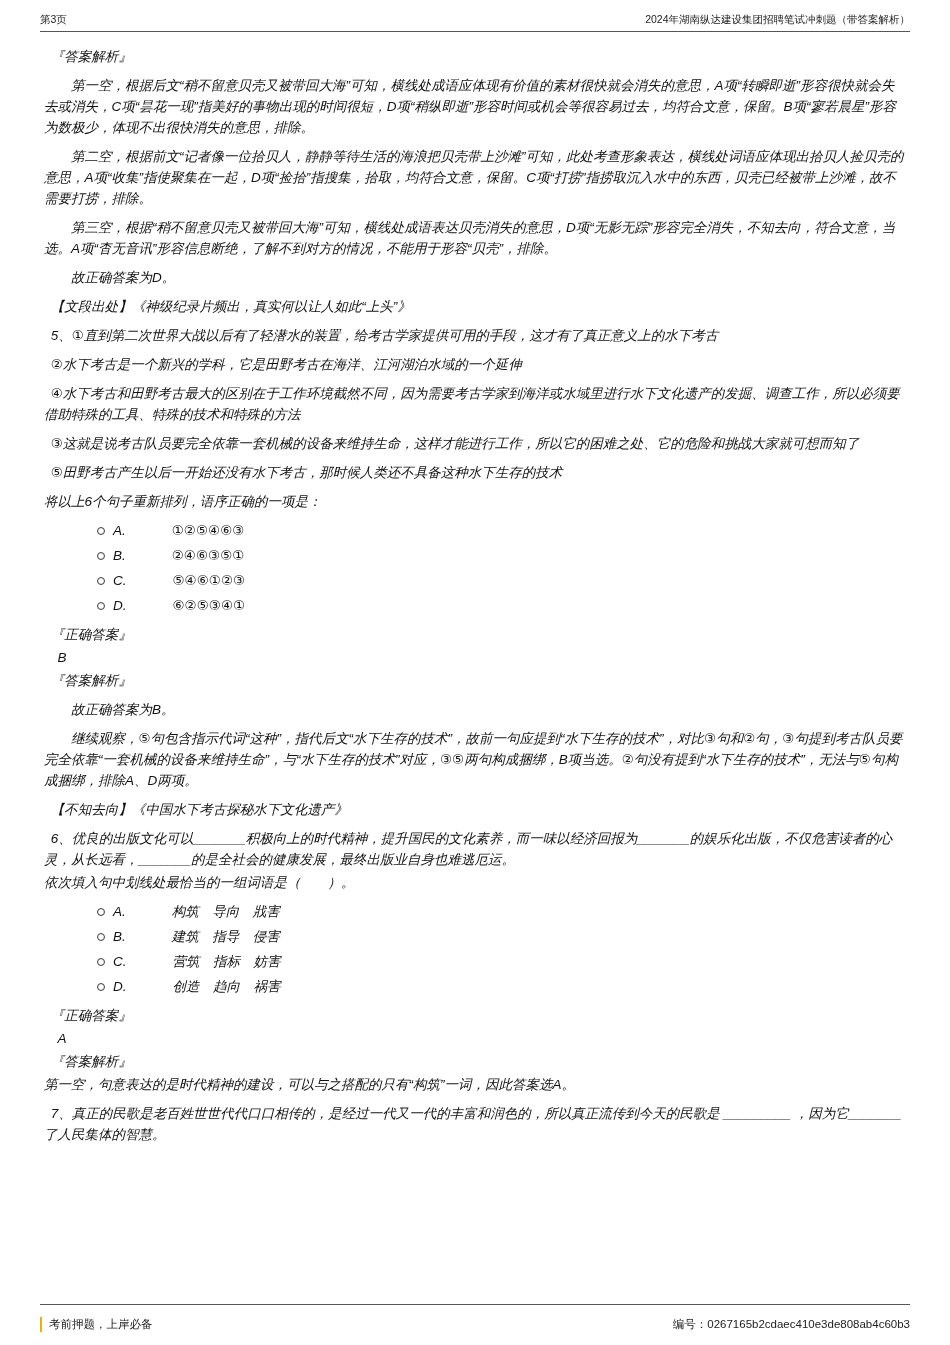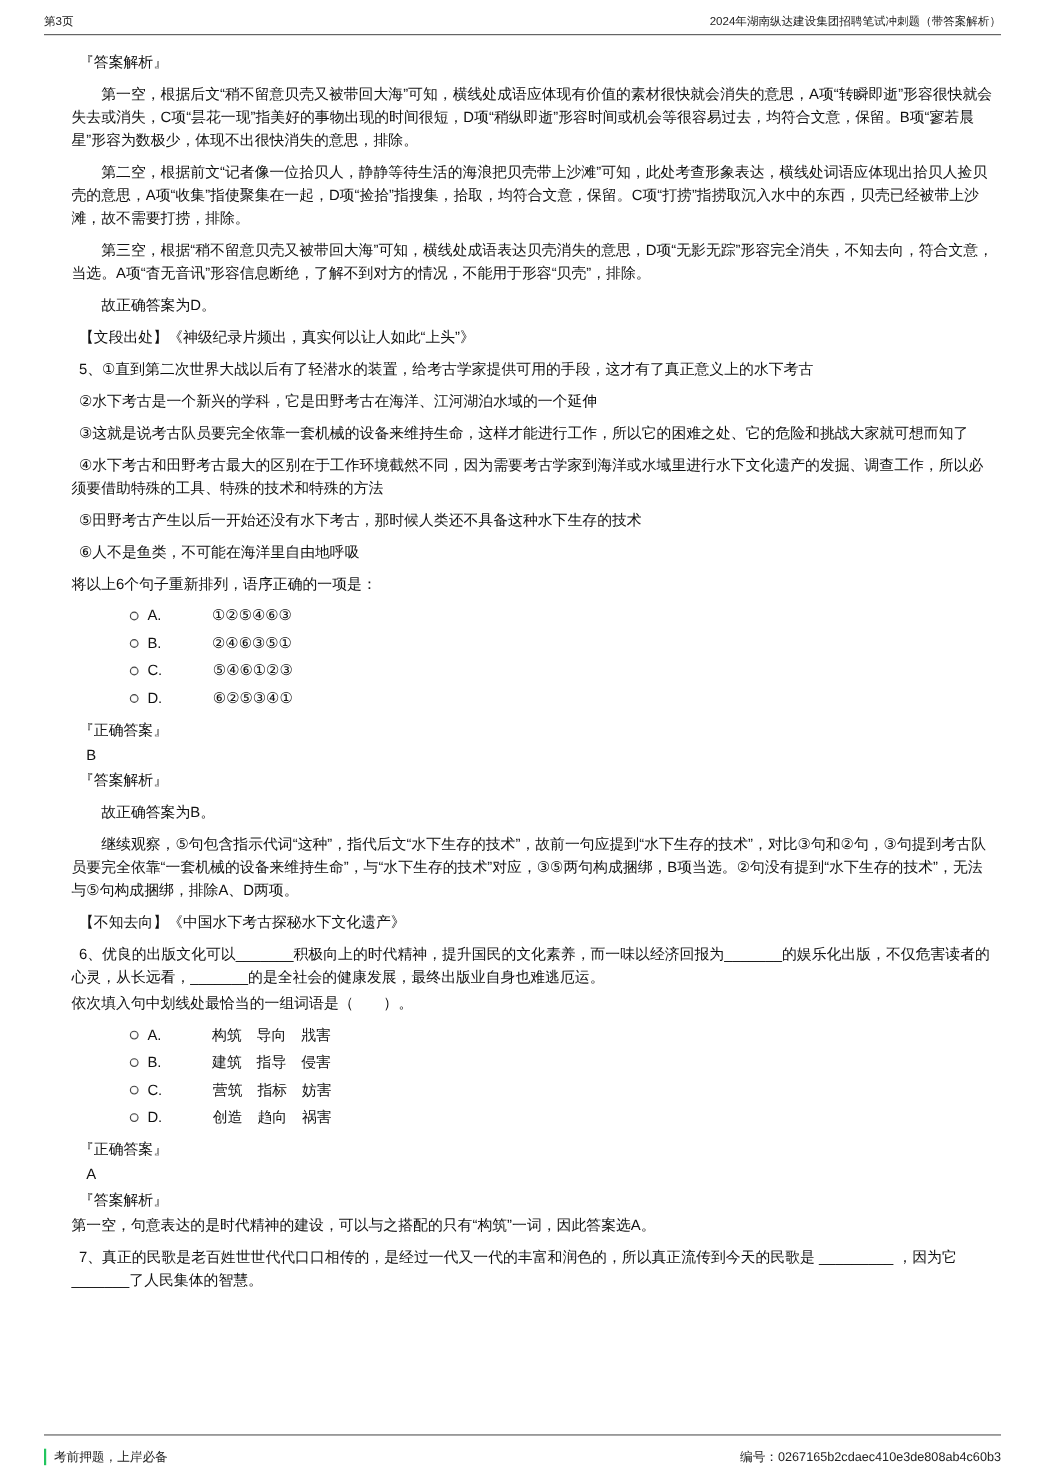--- a/index.html
+++ b/index.html
@@ -3,39 +3,39 @@
 <meta charset="utf-8">
 <style>
   * { margin:0; padding:0; box-sizing:border-box; }
   html,body { background:#ffffff; }
   body { font-family:"Liberation Sans","DejaVu Sans",sans-serif; color:#1a1a1a; }
   .page { position:relative; width:950px; height:1345px; margin:0 auto; background:#ffffff; overflow:hidden;border-radius:20px; }
 
   .header { position:absolute; top:13px; left:40px; right:40px; display:flex; justify-content:space-between; align-items:baseline; font-size:10.5px; color:#222; }
   .header-rule { position:absolute; top:31px; left:40px; right:40px; border-top:1px solid #555; }
 
-  .doc-body { position:absolute; top:46px; left:65px; right:45px; font-size:13.5px; line-height:21px; color:#111; }
+  .doc-body { position:absolute; top:46px; left:44px; right:45px; font-size:13.5px; line-height:21px; color:#111;font-style:italic; }
   .doc-body p { margin:0 0 8px 0; }
   .indent2 { text-indent:2em; }
   .indent05 { text-indent:0.5em; }
   .indent1 { text-indent:1em; }
   .gap-lg { margin-top:20px; }
   .gap-md { margin-top:14px; }
   .tight { margin-bottom:2px !important; }
   .label-line { margin-bottom:8px !important; }
 
   .options { margin:2px 0 8px 53px; }
   .option { display:flex; align-items:center; margin-bottom:4px; height:21px; }
   .radio { width:8px; height:8px; border:1px solid #444; border-radius:50%; margin-right:8px; flex:none; background:#fff; box-shadow:inset 0 0 1px #999; }
   .option-letter { margin-right:16px; }
   .option-text { white-space:pre;margin-left:30px; }
 
   .footer-rule { position:absolute; left:40px; right:40px; bottom:40px; border-top:1px solid #555; }
   .footer { position:absolute; left:40px; right:40px; bottom:13px; display:flex; justify-content:space-between; align-items:baseline; font-size:11.5px; color:#222; }
-  .footer-left { border-left:2px solid #22c55e; padding-left:7px; }
+  .footer-left { border-left:2px solid #eab308; padding-left:7px; }
 </style>
 </head>
 <body>
 
 <div class="page">
 
   <div class="header">
     <span>第3页</span>
     <span>2024年湖南纵达建设集团招聘笔试冲刺题（带答案解析）</span>
   </div>
@@ -45,24 +45,23 @@
 
     <p class="indent05 label-line">『答案解析』</p>
     <p class="indent2">第一空，根据后文“稍不留意贝壳又被带回大海”可知，横线处成语应体现有价值的素材很快就会消失的意思，A项“转瞬即逝”形容很快就会失去或消失，C项“昙花一现”指美好的事物出现的时间很短，D项“稍纵即逝”形容时间或机会等很容易过去，均符合文意，保留。B项“寥若晨星”形容为数极少，体现不出很快消失的意思，排除。</p>
     <p class="indent2">第二空，根据前文“记者像一位拾贝人，静静等待生活的海浪把贝壳带上沙滩”可知，此处考查形象表达，横线处词语应体现出拾贝人捡贝壳的意思，A项“收集”指使聚集在一起，D项“捡拾”指搜集，拾取，均符合文意，保留。C项“打捞”指捞取沉入水中的东西，贝壳已经被带上沙滩，故不需要打捞，排除。</p>
     <p class="indent2">第三空，根据“稍不留意贝壳又被带回大海”可知，横线处成语表达贝壳消失的意思，D项“无影无踪”形容完全消失，不知去向，符合文意，当选。A项“杳无音讯”形容信息断绝，了解不到对方的情况，不能用于形容“贝壳”，排除。</p>
     <p class="indent2">故正确答案为D。</p>
     <p class="indent05">【文段出处】《神级纪录片频出，真实何以让人如此“上头”》</p>
 
     <p class="indent05 gap-lg">5、①直到第二次世界大战以后有了轻潜水的装置，给考古学家提供可用的手段，这才有了真正意义上的水下考古</p>
     <p class="indent05">②水下考古是一个新兴的学科，它是田野考古在海洋、江河湖泊水域的一个延伸</p>
+    <p class="indent05">④水下考古和田野考古最大的区别在于工作环境截然不同，因为需要考古学家到海洋或水域里进行水下文化遗产的发掘、调查工作，所以必须要借助特殊的工具、特殊的技术和特殊的方法</p>
     <p class="indent05">③这就是说考古队员要完全依靠一套机械的设备来维持生命，这样才能进行工作，所以它的困难之处、它的危险和挑战大家就可想而知了</p>
-    <p class="indent05">④水下考古和田野考古最大的区别在于工作环境截然不同，因为需要考古学家到海洋或水域里进行水下文化遗产的发掘、调查工作，所以必须要借助特殊的工具、特殊的技术和特殊的方法</p>
     <p class="indent05">⑤田野考古产生以后一开始还没有水下考古，那时候人类还不具备这种水下生存的技术</p>
-    <p class="indent05">⑥人不是鱼类，不可能在海洋里自由地呼吸</p>
     <p>将以上6个句子重新排列，语序正确的一项是：</p>
 
     <div class="options">
       <div class="option">
         <span class="radio"></span>
         <span class="option-letter">A.</span>
         <span class="option-text">①②⑤④⑥③</span>
       </div>
       <div class="option">
         <span class="radio"></span>

